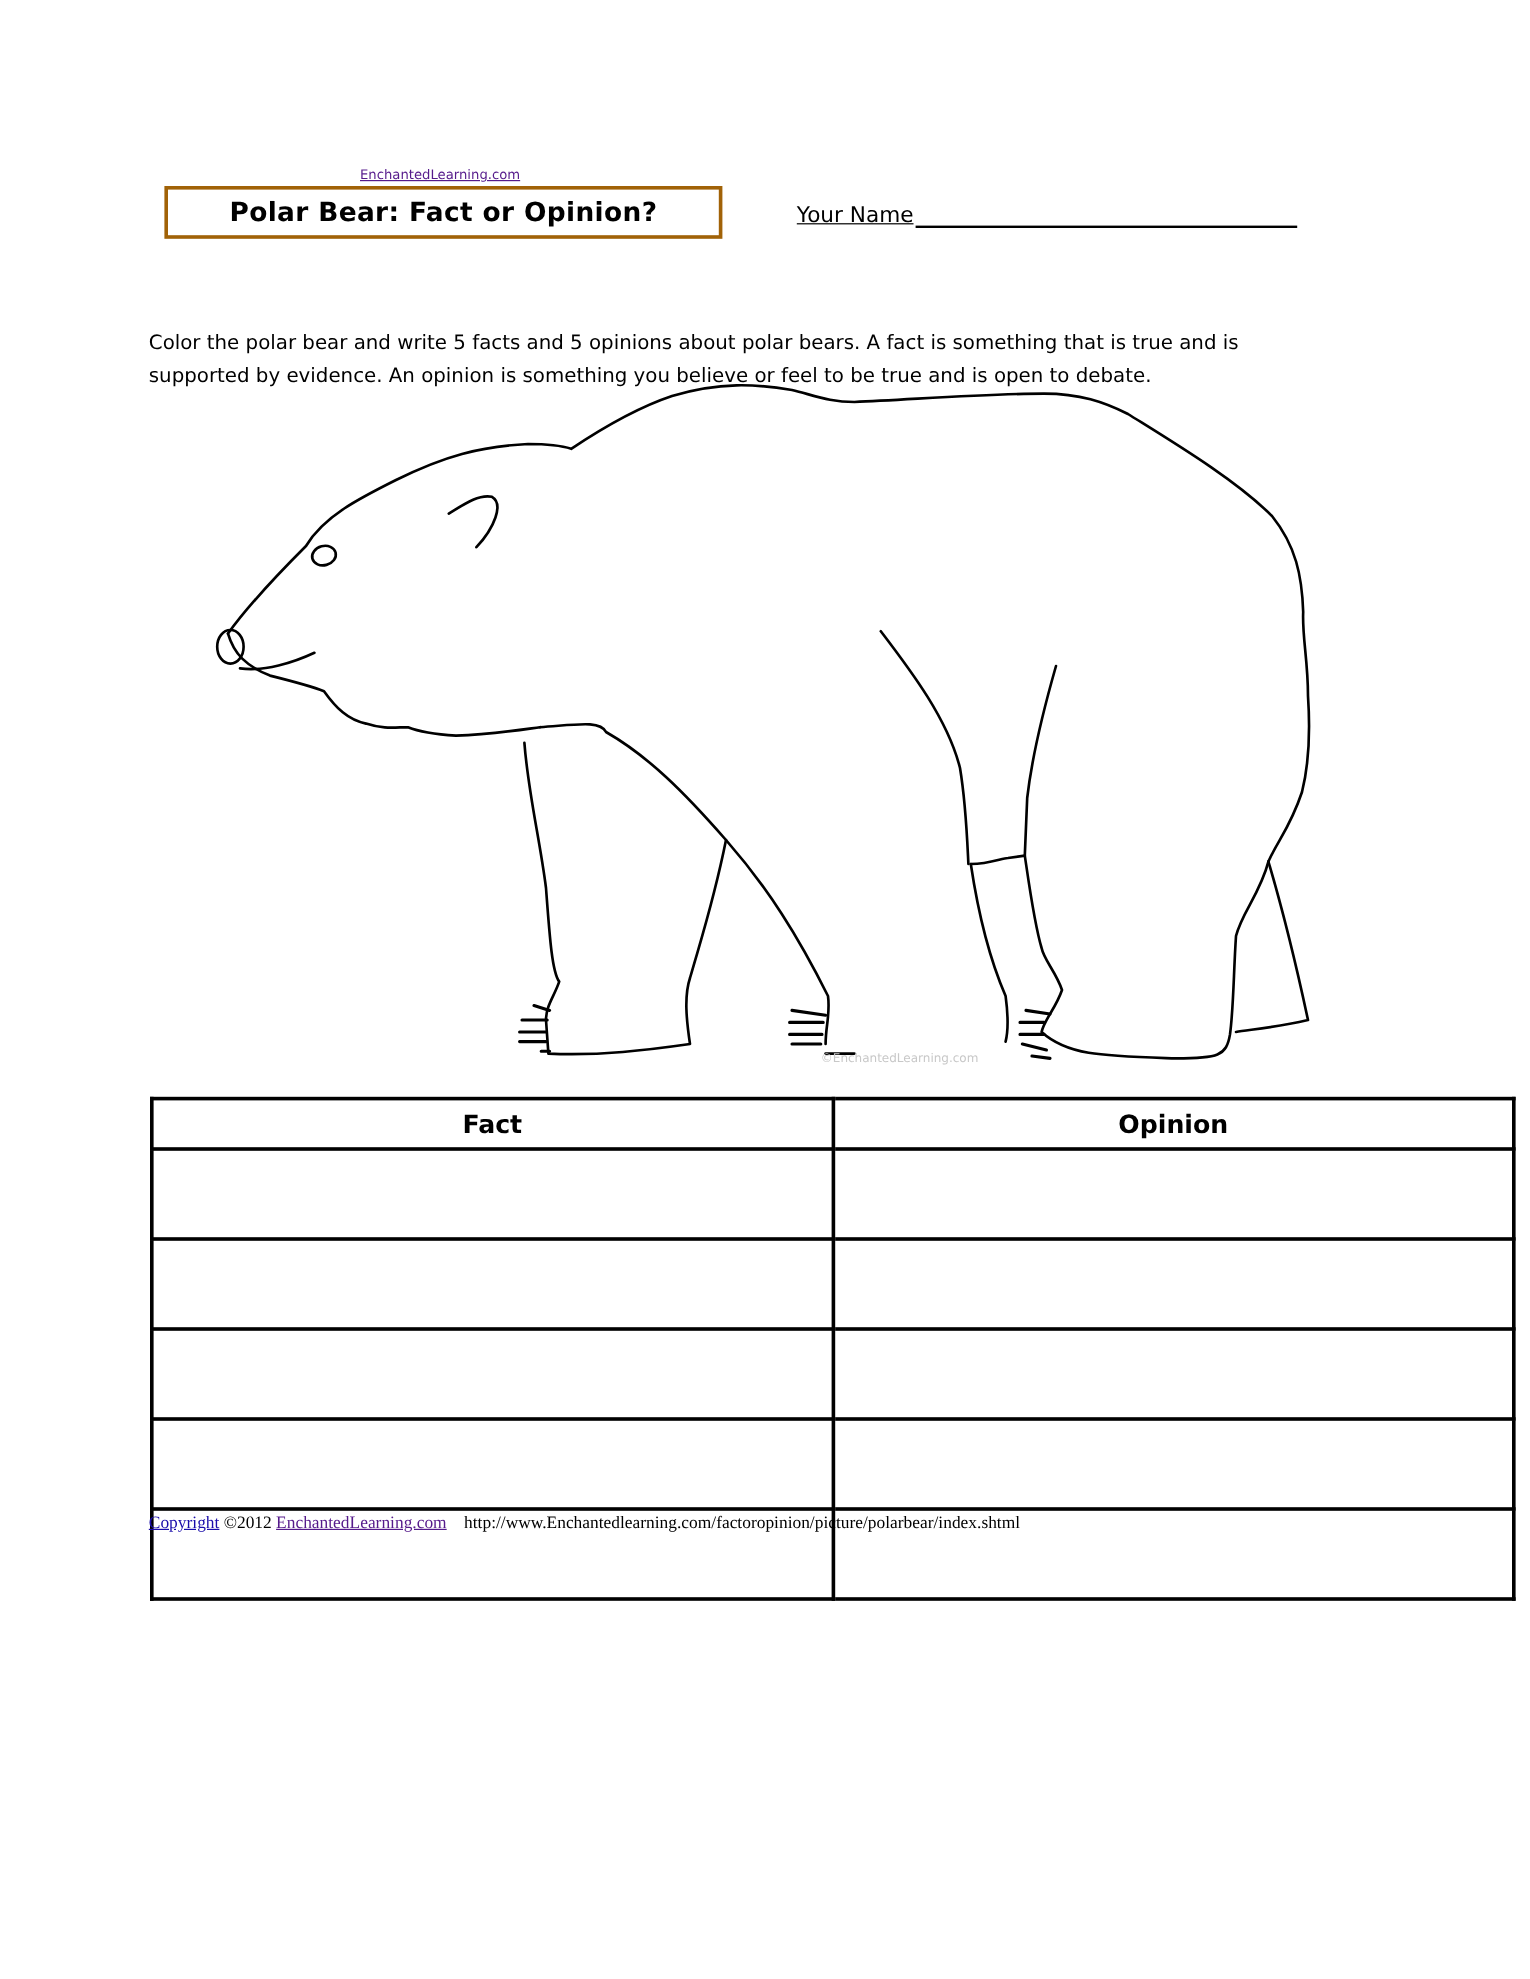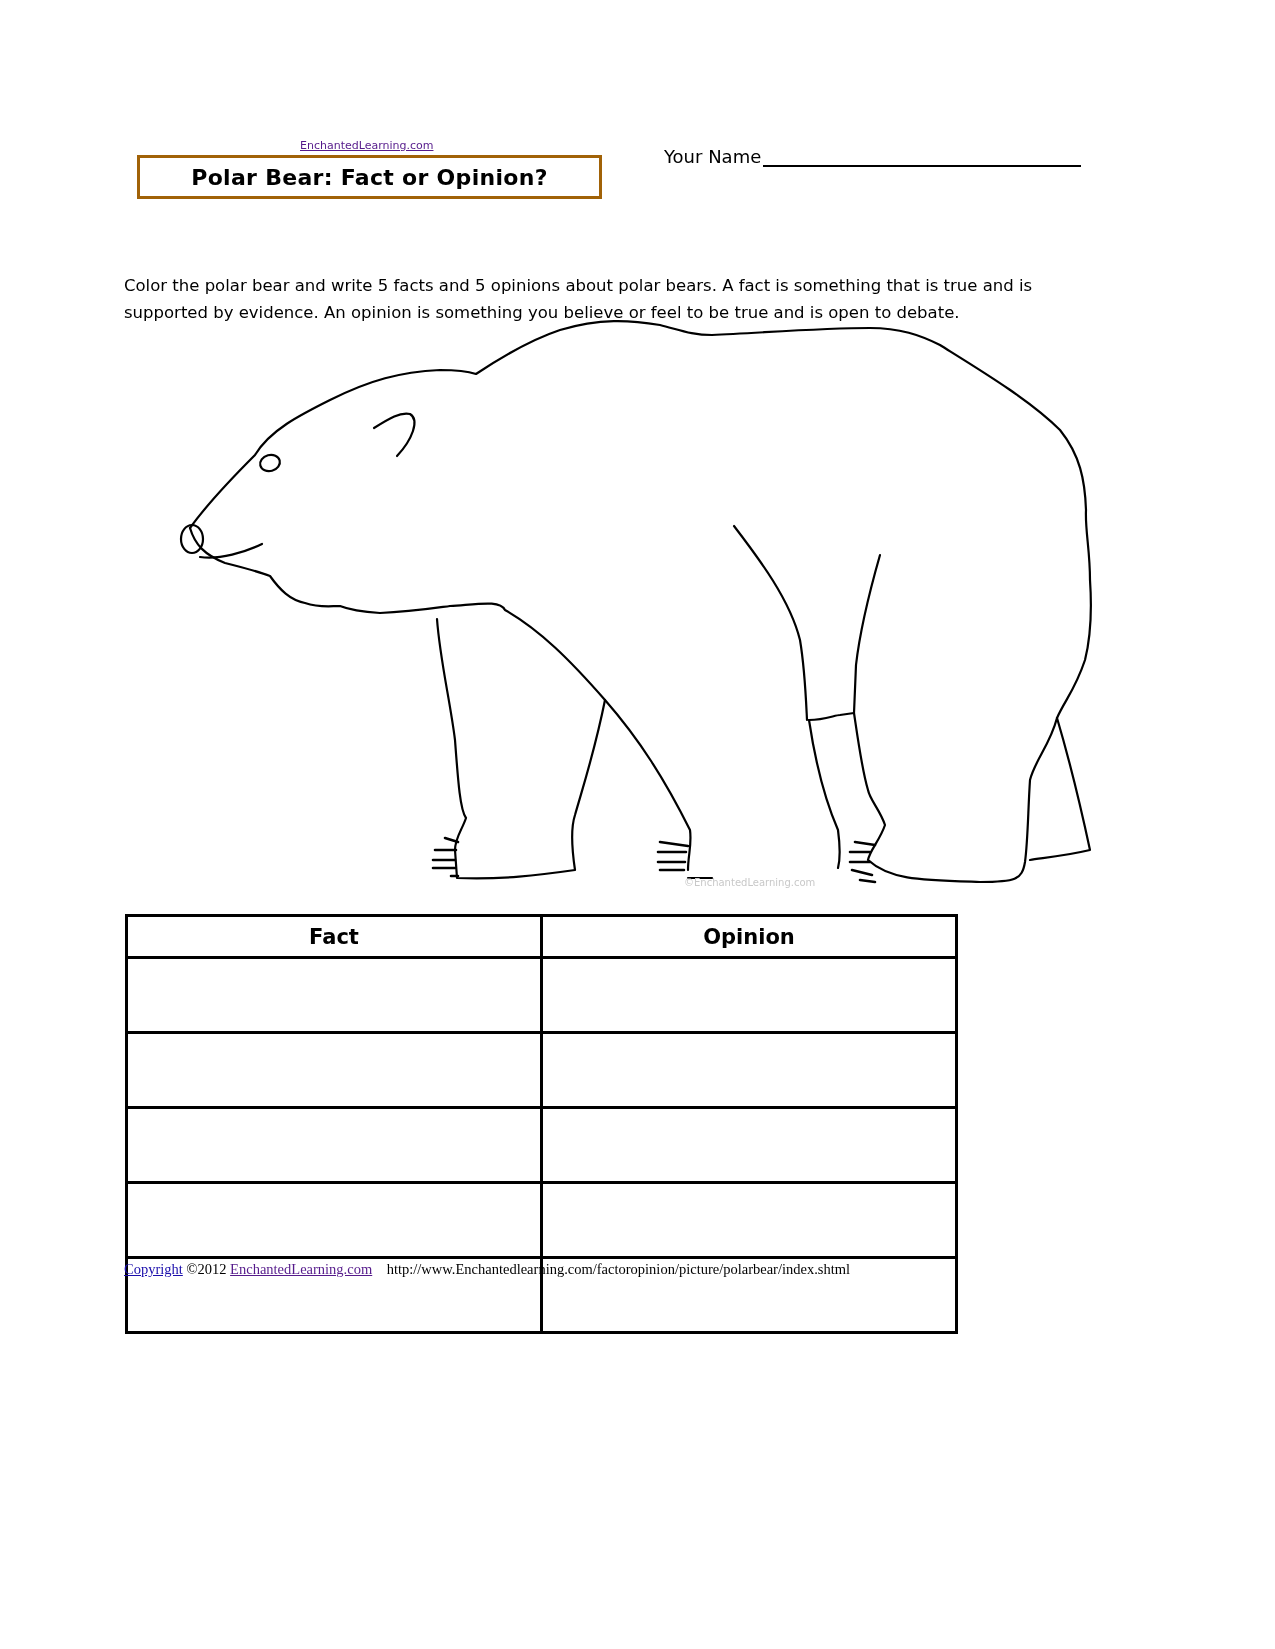--- a/index.html
+++ b/index.html
@@ -2,26 +2,26 @@
 <html><head>
 <meta charset="utf-8">
 <style>
   html, body { margin:0; padding:0; background:#ffffff; }
   body { width:1275px; height:1649px; position:relative; overflow:hidden; color:#000; }
   .comic { font-family: "DejaVu Sans", sans-serif; }
   .serif { font-family: "Liberation Serif", serif; }
   #site-link { position:absolute; left:300px; top:139px; font-size:11px; color:#551a8b; text-decoration:underline; }
   #title-box { position:absolute; left:137px; top:155px; width:459px; height:38px; border:3px solid #a16207; display:flex; align-items:center; justify-content:center; }
   #title-box span { font-size:22px; font-weight:bold; letter-spacing:0.3px; }
-  #your-name { position:absolute; left:664px; top:145px; font-size:18px; display:flex; align-items:flex-end; }
+  #your-name { position:absolute; left:664px; top:168px; font-size:18px; display:flex; align-items:flex-end;text-decoration:underline; }
   #your-name .line { display:inline-block; width:318px; border-bottom:2px solid #000; height:20px; margin-left:2px; }
   #instructions { position:absolute; left:124px; top:236px; width:980px; font-size:16.5px; line-height:27px;margin-top:36px; }
   #bear { position:absolute; left:0; top:0; }
   #watermark { position:absolute; left:684px; top:877px; font-size:10px; color:#c8c8c8; font-family:"DejaVu Sans", sans-serif; }
-  #fo-table { position:absolute; left:125px; top:914px; width:833px; border-collapse:collapse; }
+  #fo-table { position:absolute; left:125px; top:914px; width:1138px; border-collapse:collapse; }
   #fo-table th, #fo-table td { border:3px solid #000; padding:0; }
   #fo-table th { height:39px; font-size:21px; font-weight:bold; text-align:center; }
   #fo-table td { height:72px; width:50%; }
   #footer { position:absolute; left:124px; top:1261px; font-size:14.5px; white-space:nowrap; }
   #footer a { color:#1a0dab; text-decoration:underline; }
   #footer a.visited { color:#551a8b; }
 </style>
 </head>
 <body>
 

